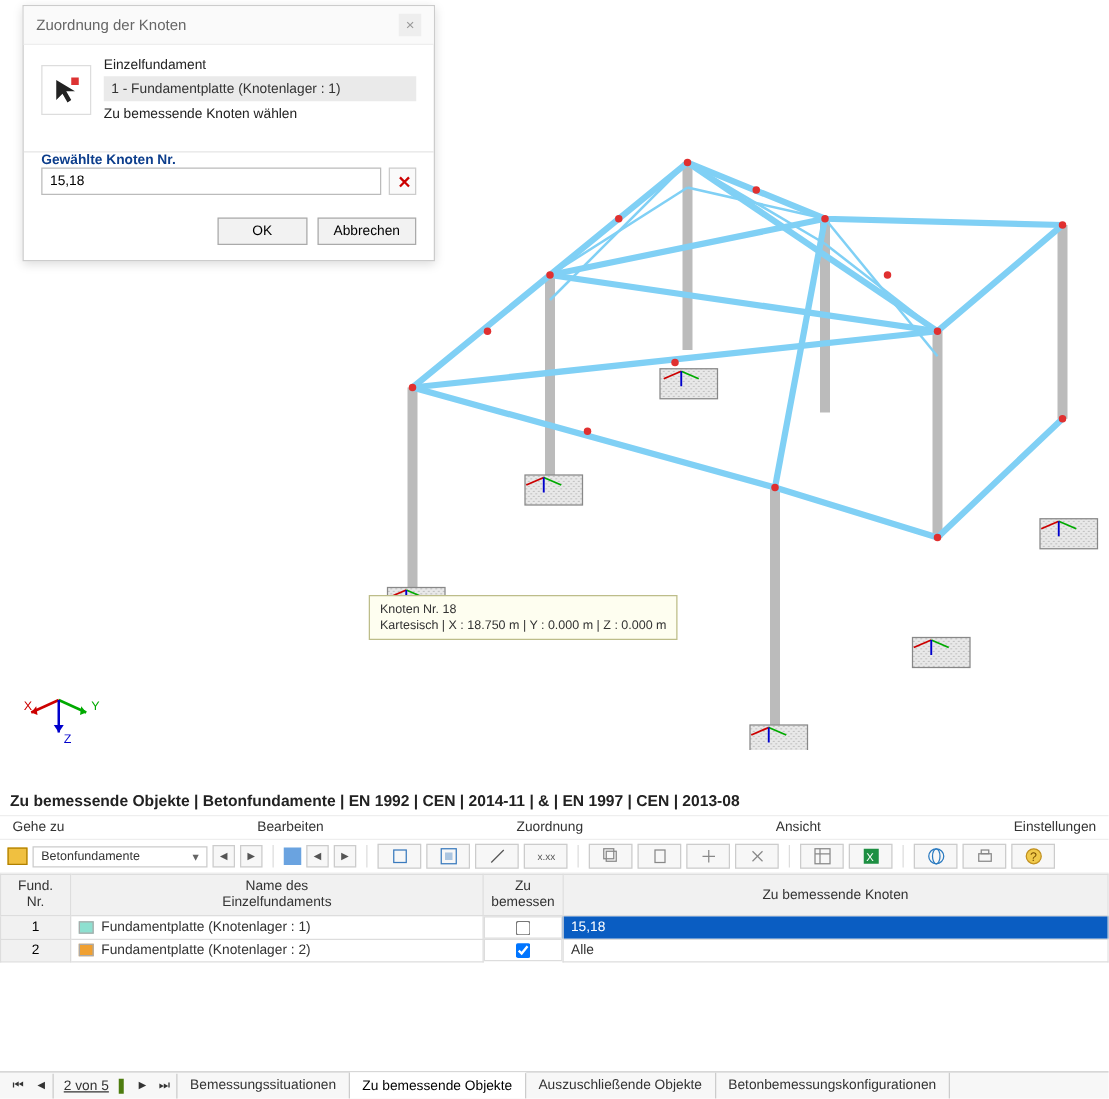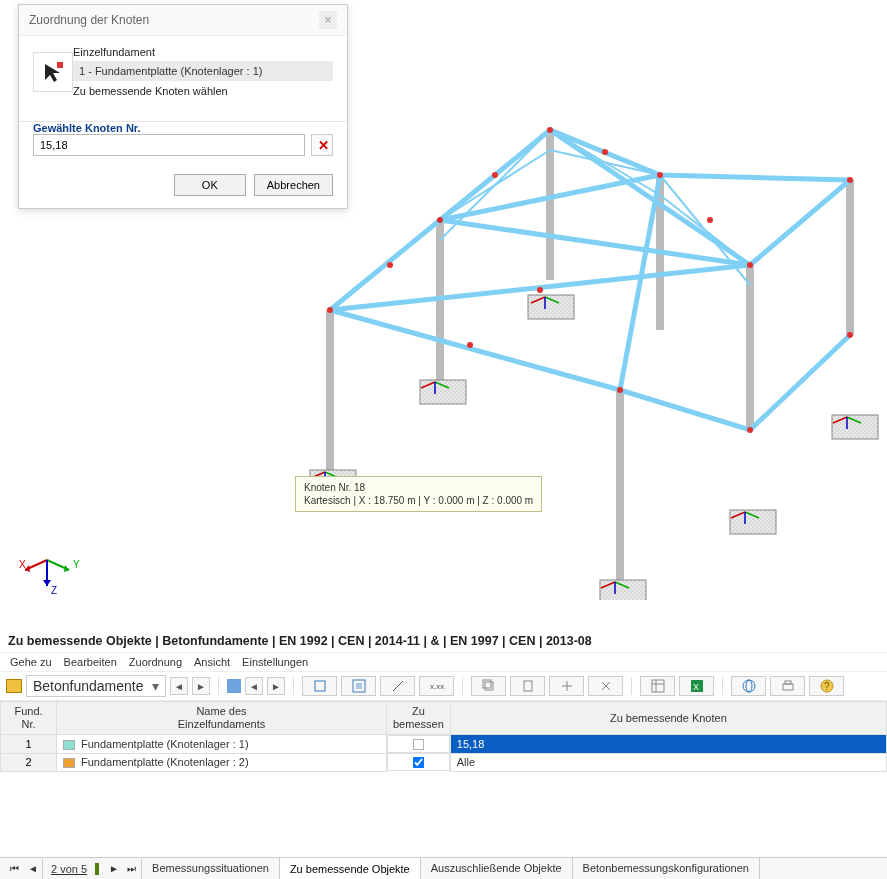--- a/index.html
+++ b/index.html
@@ -3,45 +3,45 @@
 <meta charset="utf-8">
 <style>
   * { box-sizing: border-box; }
   body { margin: 0; font-family: "Segoe UI", Tahoma, sans-serif; font-size: 11px; background: #fff; color: #333; width: 887px; height: 879px; position: relative; overflow: hidden; }
   
   
   .dialog { position: absolute; left: 18px; top: 4px; width: 330px; border: 1px solid #ccc; background: #fff; box-shadow: 0 2px 8px rgba(0,0,0,0.15); z-index: 100; }
   .dialog-title { background: #fafafa; padding: 6px 10px; font-size: 12px; color: #666; display: flex; justify-content: space-between; align-items: center; border-bottom: 1px solid #eee; }
   .dialog-close { width: 18px; height: 18px; background: #eee; border: none; color: #999; cursor: pointer; font-size: 12px; display:flex; align-items:center; justify-content:center;}
   .dialog-body { padding: 10px 14px 14px 14px; }
-  .selectrow { display: flex; align-items: center; margin-bottom: 10px; }
+  .selectrow { display: flex; align-items: center; gap: 10px; margin-bottom: 10px; }
   .select-icon { width: 40px; height: 40px; border: 1px solid #ddd; background: #fff; display:flex; align-items:center; justify-content:center; }
   .select-col { flex: 1; }
   .select-label { font-size: 11px; margin-bottom: 3px; color: #222; }
   .select-input { width: 100%; background: #eaeaea; border: none; padding: 4px 6px; font-size: 11px; color: #333; }
   .select-sub { font-size: 11px; margin-top: 4px; color: #222; }
   .sec-head { color: #0d3e8c; font-weight: bold; font-size: 11px; padding: 0 14px; border-top: 1px solid #e5e5e5; }
   .sel-row { display:flex; align-items:center; padding: 0 14px 10px 14px; gap:6px; }
   .sel-input { flex:1; border:1px solid #bbb; padding: 4px 6px; font-size:11px; background:#fff; }
   .xbtn { width:22px; height:22px; border:1px solid #ccc; background:#fafafa; color:#c00; font-weight:bold; cursor:pointer; }
   .dialog-buttons { display:flex; justify-content:flex-end; gap:8px; padding: 8px 14px 12px 14px; }
   .btn { min-width:72px; padding:4px 12px; border:1px solid #aaa; background:#f2f2f2; font-size:11px; cursor:pointer; }
 
   
   .viewport { position:absolute; left:0; top:0; width:887px; height:620px; background:#fff; z-index:1; }
   .axes { position:absolute; left:12px; bottom:20px; }
   .tooltip3d { position:absolute; left:295px; top:476px; background:#fefef0; border:1px solid #bdbd8a; padding:4px 8px; font-size:10px; line-height:1.3; z-index:50; }
 
   
   .panel { position:absolute; left:0; top:630px; width:887px; }
   .panel-title { font-weight:bold; font-size:12.5px; padding:4px 8px; color:#222; }
-  .menubar { display:flex; gap:12px; padding:3px 10px; font-size:11px; color:#333; border-top:1px solid #eee; border-bottom:1px solid #eee; }
+  .menubar { display:flex; gap:12px; padding:3px 10px; font-size:11px; color:#333; border-top:1px solid #eee; border-bottom:1px solid #eee;justify-content:space-between; }
   .menubar span { cursor:pointer; }
   .toolbar { display:flex; align-items:center; gap:4px; padding:3px 6px; border-bottom:1px solid #eee; }
-  .dropdown { border:1px solid #ccc; background:#fff; padding:2px 20px 2px 6px; font-size:14px; min-width:140px; position:relative; cursor:pointer; }
+  .dropdown { border:1px solid #ccc; background:#fff; padding:2px 20px 2px 6px; font-size:10px; min-width:140px; position:relative; cursor:pointer; }
   .dropdown::after { content:"▾"; position:absolute; right:6px; color:#666; }
   .navbtn { width:18px; height:18px; border:1px solid #ccc; background:#f7f7f7; font-size:10px; display:flex; align-items:center; justify-content:center; cursor:pointer; color:#555;}
   .sep { width:1px; height:18px; background:#ddd; margin:0 4px;}
   .iconbtn { width:35px; height:20px; border:1px solid #ccc; background:#f7f7f7; display:flex; align-items:center; justify-content:center; cursor:pointer; }
   .iconbtn svg { display:block; }
 
   .table { border-collapse:collapse; width:100%; font-size:11px;border-radius:17px; }
   .table th { background:#f1f1f1; border:1px solid #ddd; padding:3px 6px; font-weight:normal; color:#333; }
   .table td { border:1px solid #ddd; padding:2px 6px; height:18px; }
   .hdr-2row { line-height:1.2; text-align:center; }

